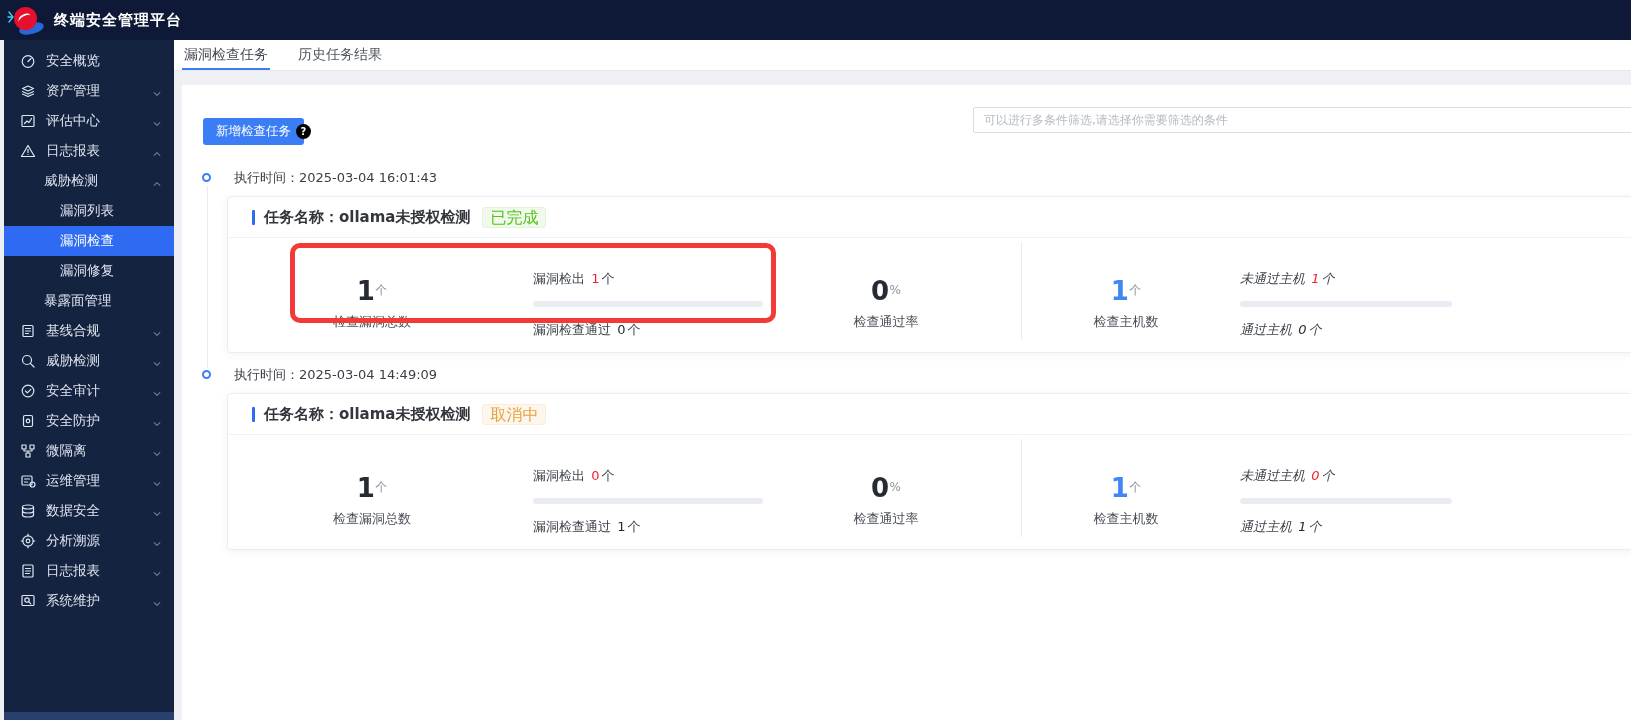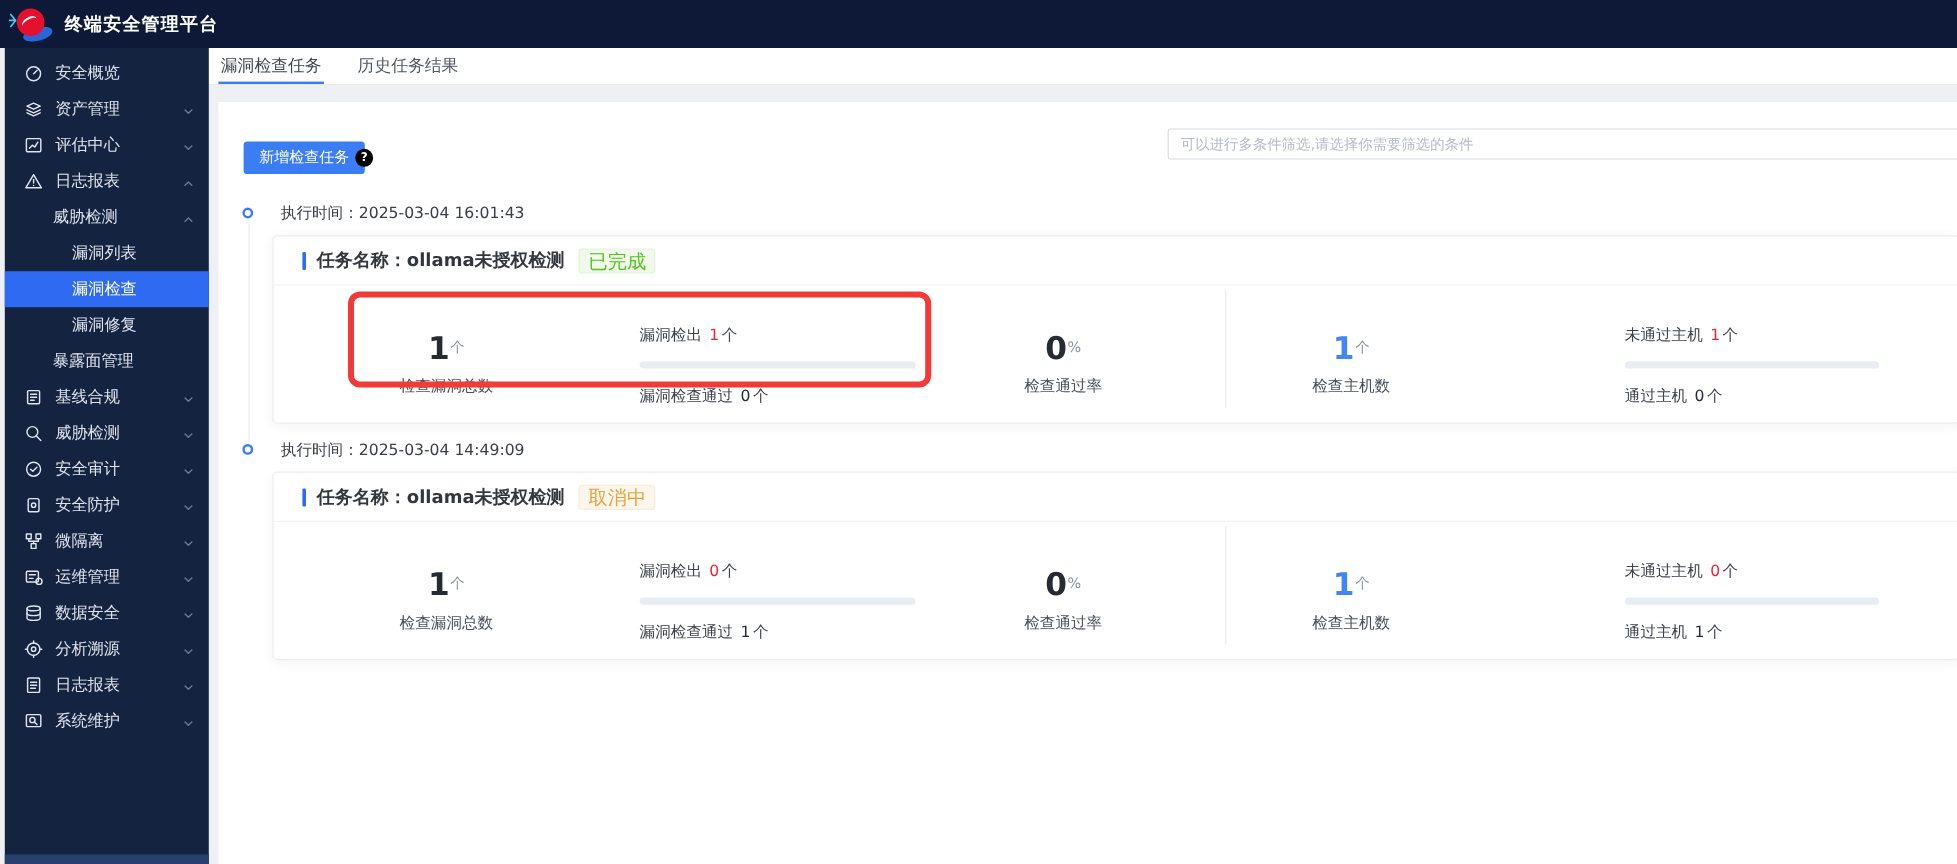--- a/index.html
+++ b/index.html
@@ -58,21 +58,21 @@
 
   .card-body { position:absolute; left:0; right:0; top:41px; bottom:0; }
   .vdiv { position:absolute; left:793px; top:4px; bottom:12px; width:1px; background:#e8eaef; }
   .big-stat { position:absolute; top:38px; width:160px; text-align:center; }
   .big-stat .n { font-size:26px; font-weight:600; color:#262b33; letter-spacing:-0.5px; }
   .big-stat.blue .n { color:#4286f5; }
   .big-stat .u { font-size:12px; color:#8b919b; margin-left:1px; vertical-align:6px; }
   .stat-label { font-size:13px; color:#494e57; margin-top:7px; }
   .sec-a { left:64px; } .sec-c { left:578px; } .sec-d { left:818px; }
   .pair-stat { position:absolute; top:32px; }
-  .sec-b { left:305px; width:230px; } .sec-e { left:1126px; width:212px; }
+  .sec-b { left:305px; width:230px; } .sec-e { left:1012px; width:212px;font-style:italic; }
   .pair-label { font-size:13px; color:#3d424a; }
   .pair-label .v { margin:0 2px; }
   .pair-label .v.red { color:#f5222d; }
   .pair-label .v.dark { color:#262b33; }
   .bar { height:6px; background:#e9edf3; border-radius:3px; margin:13px 0 14px; }
 
   
   .annotation { position:absolute; left:108px; top:158px; width:486px; height:80px; border:5px solid #f23b36; border-radius:10px; z-index:40; pointer-events:none; }
 
   svg.icon { display:block; }

